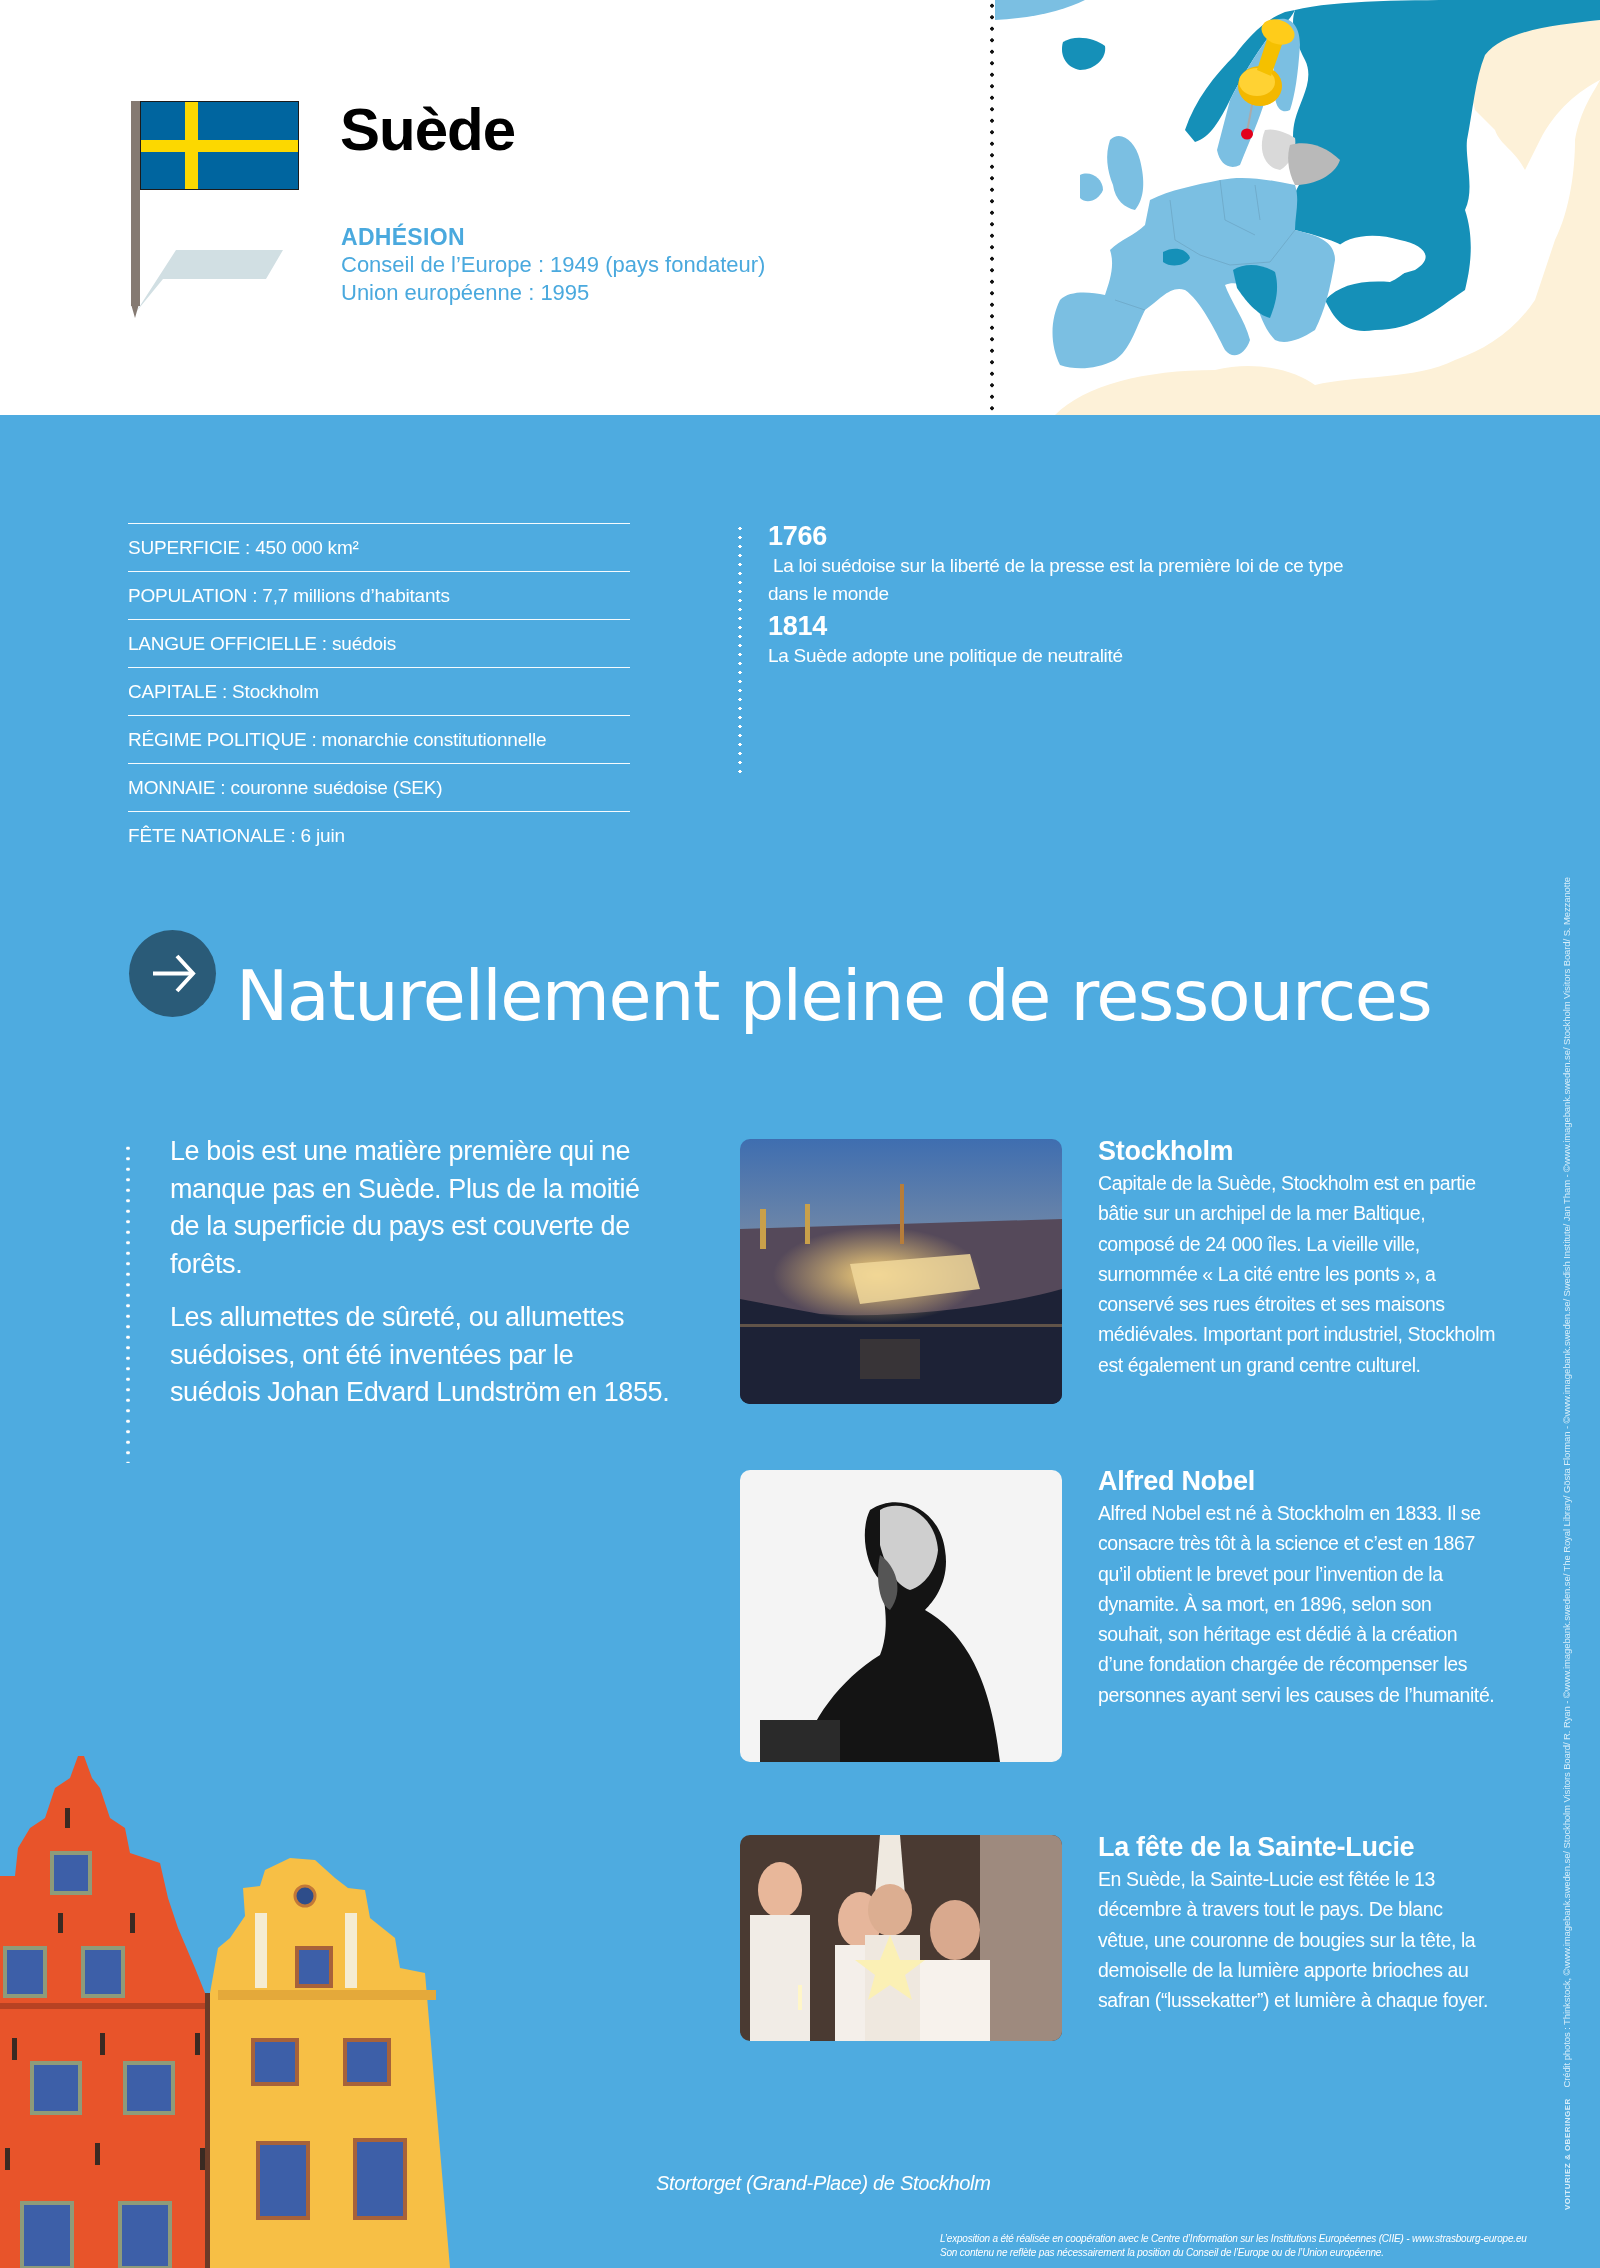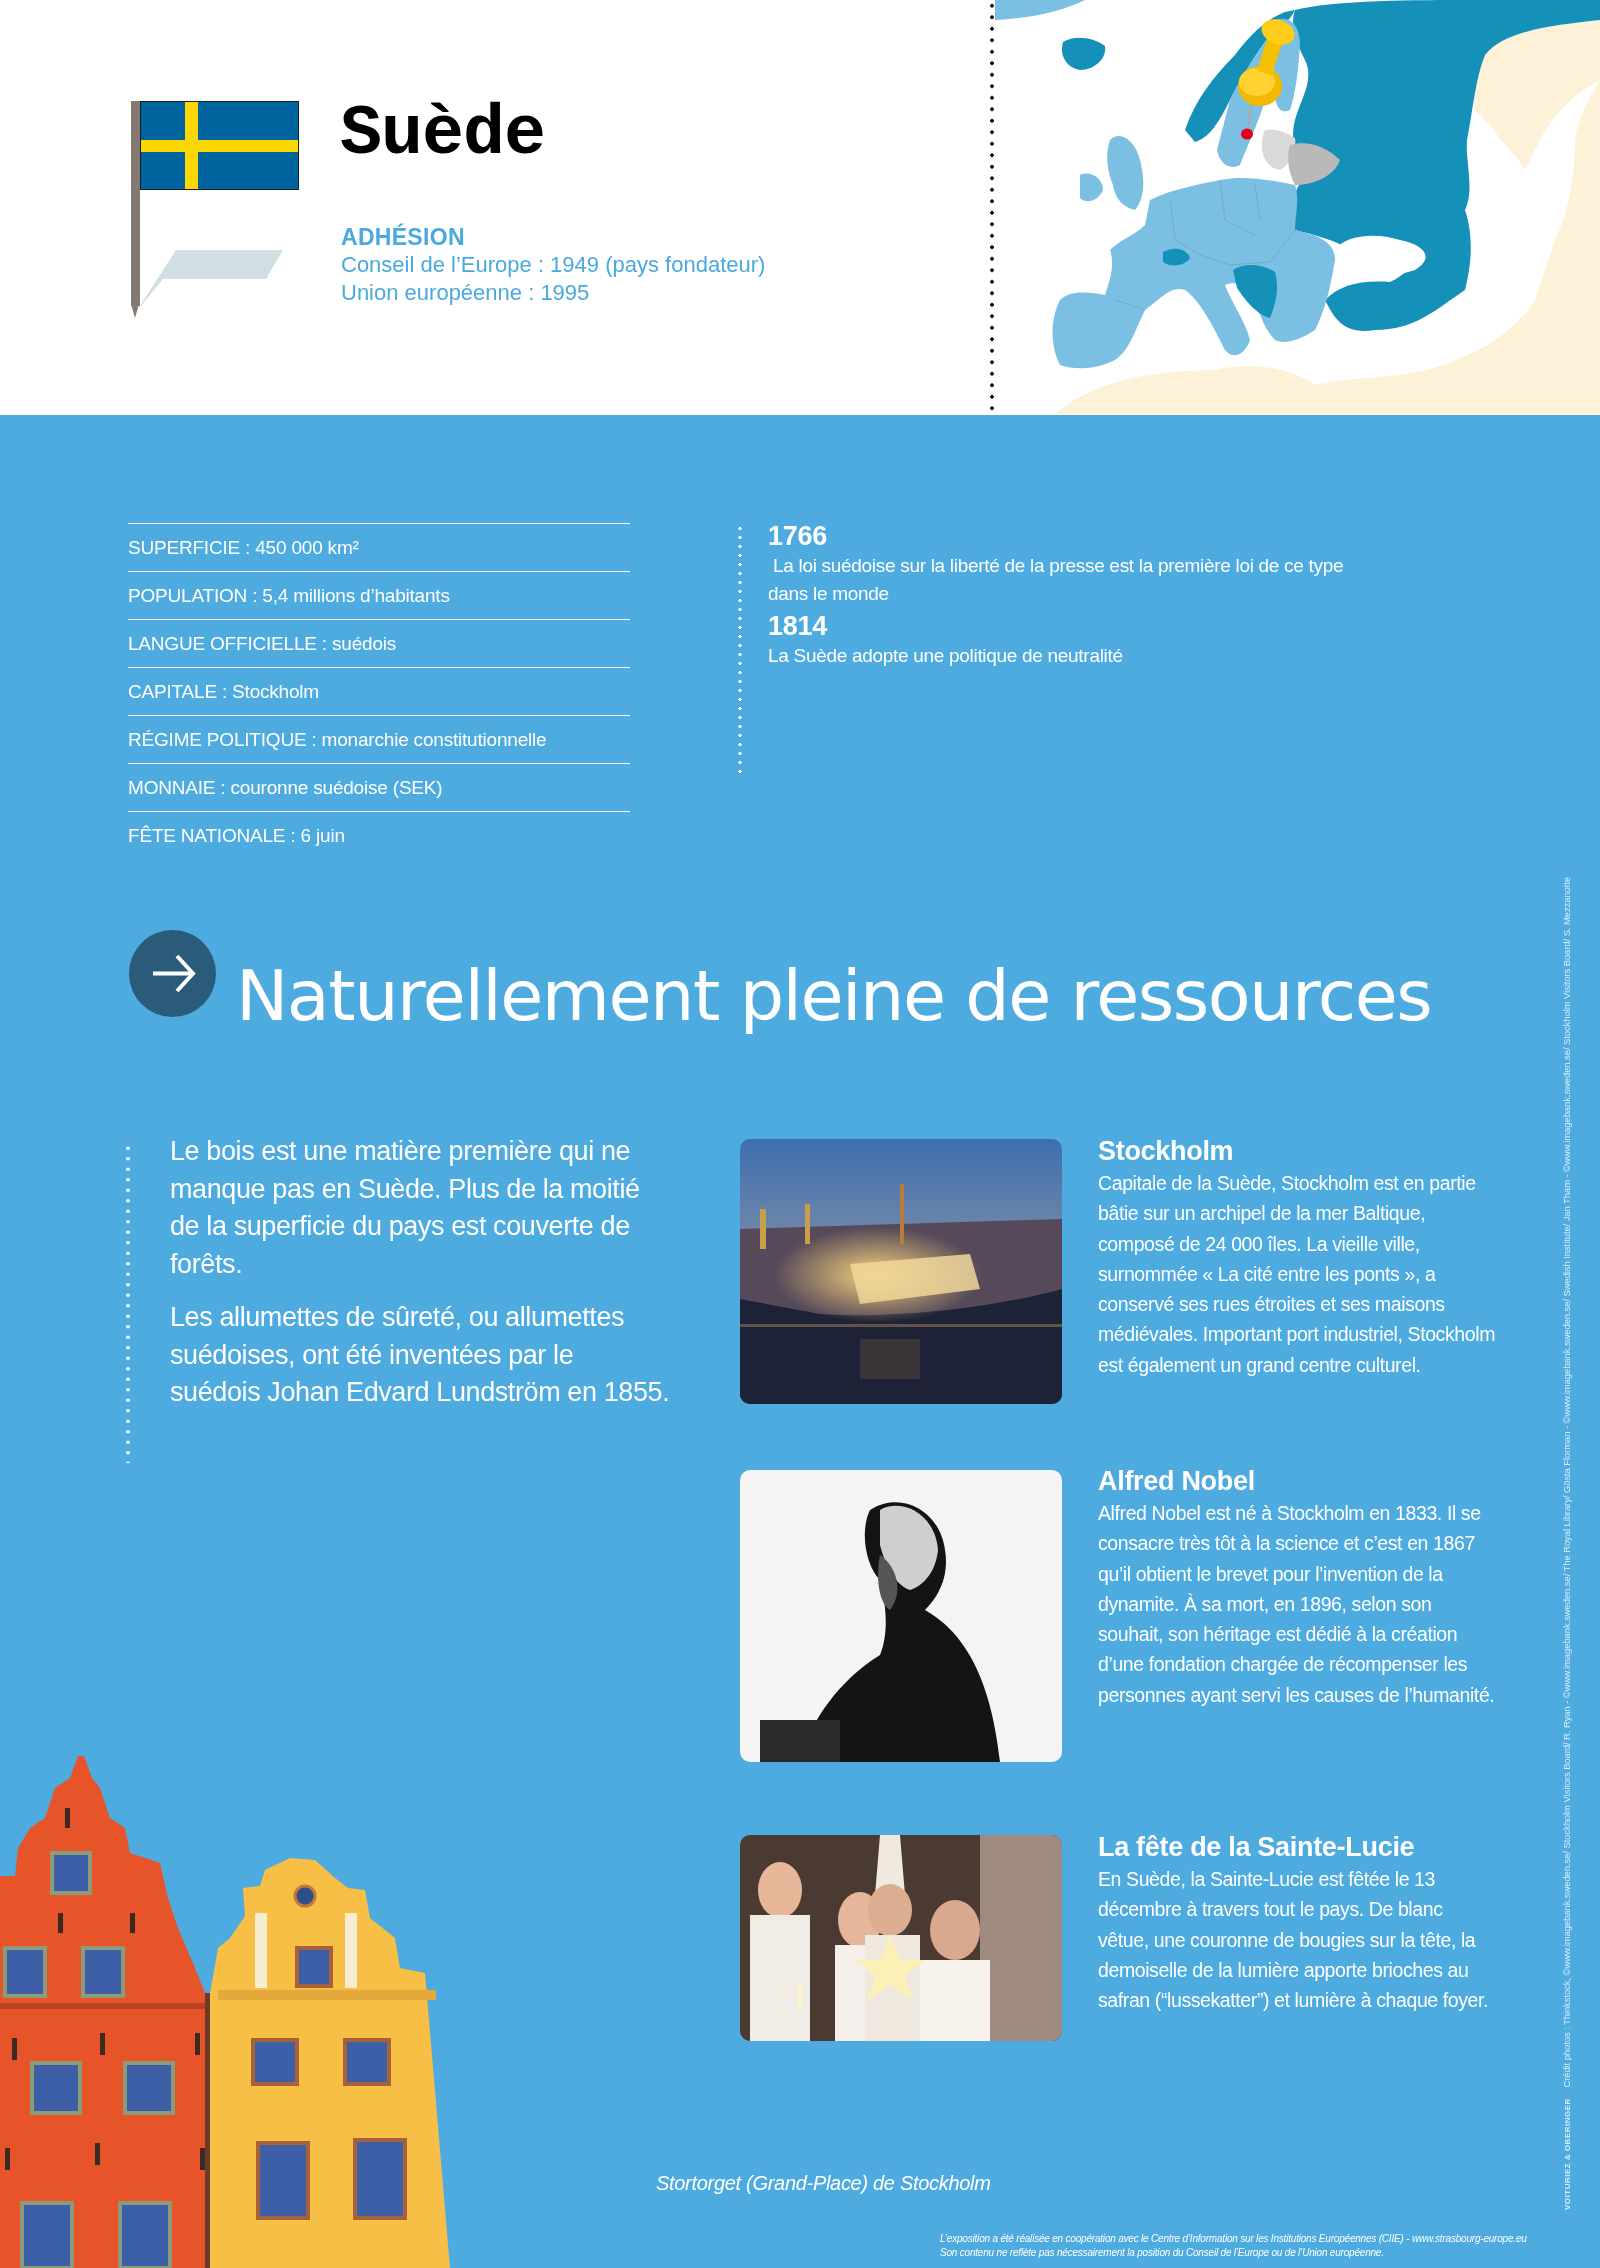--- a/index.html
+++ b/index.html
@@ -7,21 +7,21 @@
   body{position:relative;font-family:"DejaVu Sans","Liberation Sans",sans-serif;color:#fff}
   .abs{position:absolute}
   
   #header{left:0;top:0;width:1600px;height:415px;background:#fff}
   #pole{left:131px;top:101px;width:9px;height:205px;background:#857a72}
   #pole-tip{left:131px;top:304px;width:0;height:0;border-left:4.5px solid transparent;border-right:4.5px solid transparent;border-top:14px solid #857a72}
   #flag{left:140px;top:101px;width:159px;height:89px;background:#00659f;border:1px solid #1b1b1b;overflow:hidden}
   #flag .v{position:absolute;left:44px;top:0;width:13px;height:100%;background:#fcd800}
   #flag .h{position:absolute;left:0;top:38px;width:100%;height:12px;background:#fcd800}
   #flag-shadow{left:136px;top:250px}
-  #country-title{left:340px;top:100px;font-family:Liberation Mono, monospace;font-weight:bold;font-size:70px;color:#000;letter-spacing:-1px;line-height:1}
+  #country-title{left:340px;top:100px;font-family:Liberation Sans, sans-serif;font-weight:bold;font-size:60px;color:#000;letter-spacing:-1px;line-height:1}
   #adhesion{left:341px;top:223px;font-family:"Liberation Sans",sans-serif;color:#4aa9de;font-size:22px;line-height:28px}
   #adhesion .lbl{font-weight:bold;font-size:23px;letter-spacing:.3px}
   #dots{left:990px;top:0;width:4px;height:415px;background-image:radial-gradient(circle,#111 1.8px,transparent 2px);background-size:4px 11.5px;background-repeat:repeat-y}
   #map{left:995px;top:0;width:605px;height:415px;overflow:hidden}
   
   #body-band{left:0;top:415px;width:1600px;height:1853px;background:#4eabe0}
   .facts{left:128px;top:523px;width:502px}
   .fact{border-top:1.5px solid rgba(255,255,255,.95);height:48px;display:flex;align-items:center;font-family:"Liberation Sans",sans-serif;font-size:19px;letter-spacing:-.2px}
   .fact.last{border-top:1.5px solid rgba(255,255,255,.95)}
   .tl-dots{left:738px;top:524px;width:4px;height:252px;background-image:radial-gradient(circle,#fff 1.5px,transparent 1.8px);background-size:4px 9px;background-repeat:repeat-y}
@@ -118,21 +118,21 @@
       <path d="M262,70 L275,30 L290,36 L276,76 Z" fill="#f5c000"></path>
       <ellipse cx="283" cy="32" rx="17" ry="12" fill="#ffcc1a" transform="rotate(20 283 32)"></ellipse>
     </g>
   </svg>
 </div>
 
 <div id="body-band" class="abs"></div>
 
 <div class="abs facts">
   <div class="fact">SUPERFICIE : 450 000 km²</div>
-  <div class="fact">POPULATION : 5,4 millions d’habitants</div>
+  <div class="fact">POPULATION : 7,7 millions d’habitants</div>
   <div class="fact">LANGUE OFFICIELLE : suédois</div>
   <div class="fact">CAPITALE : Stockholm</div>
   <div class="fact">RÉGIME POLITIQUE : monarchie constitutionnelle</div>
   <div class="fact">MONNAIE : couronne suédoise (SEK)</div>
   <div class="fact last">FÊTE NATIONALE : 6 juin</div>
 </div>
 
 <div class="abs tl-dots"></div>
 <div class="abs tl-body">
   <div>

